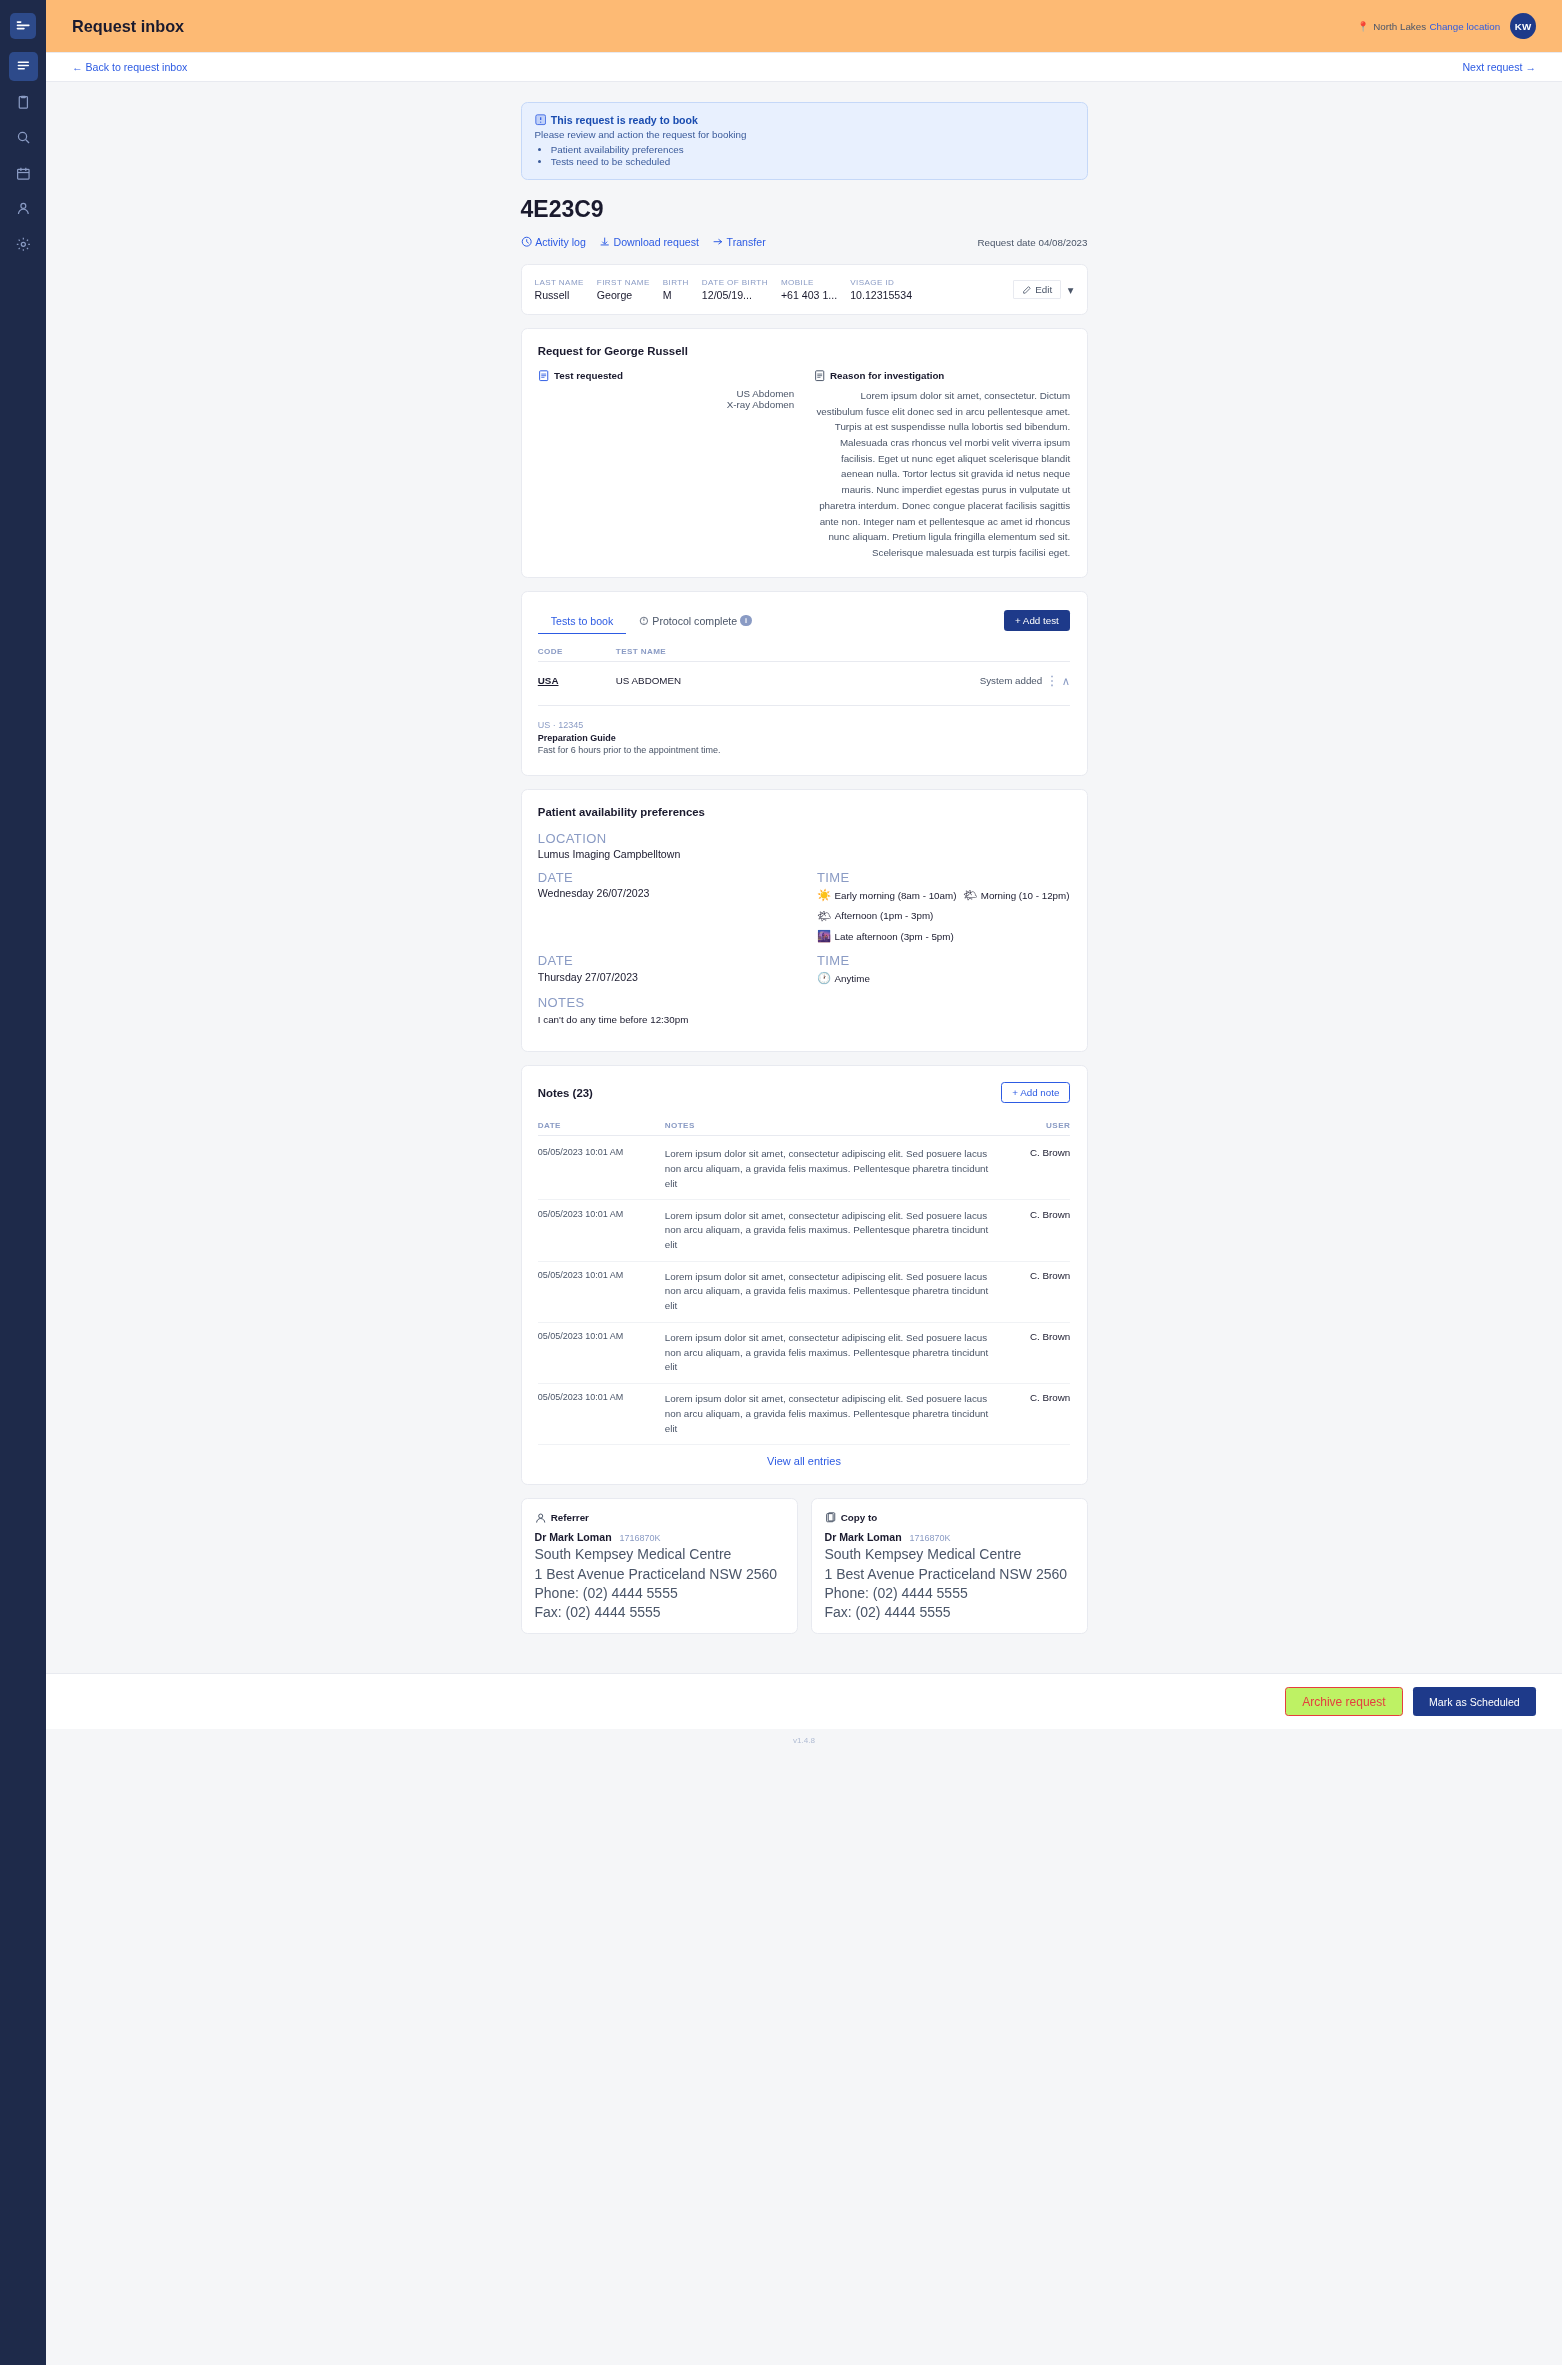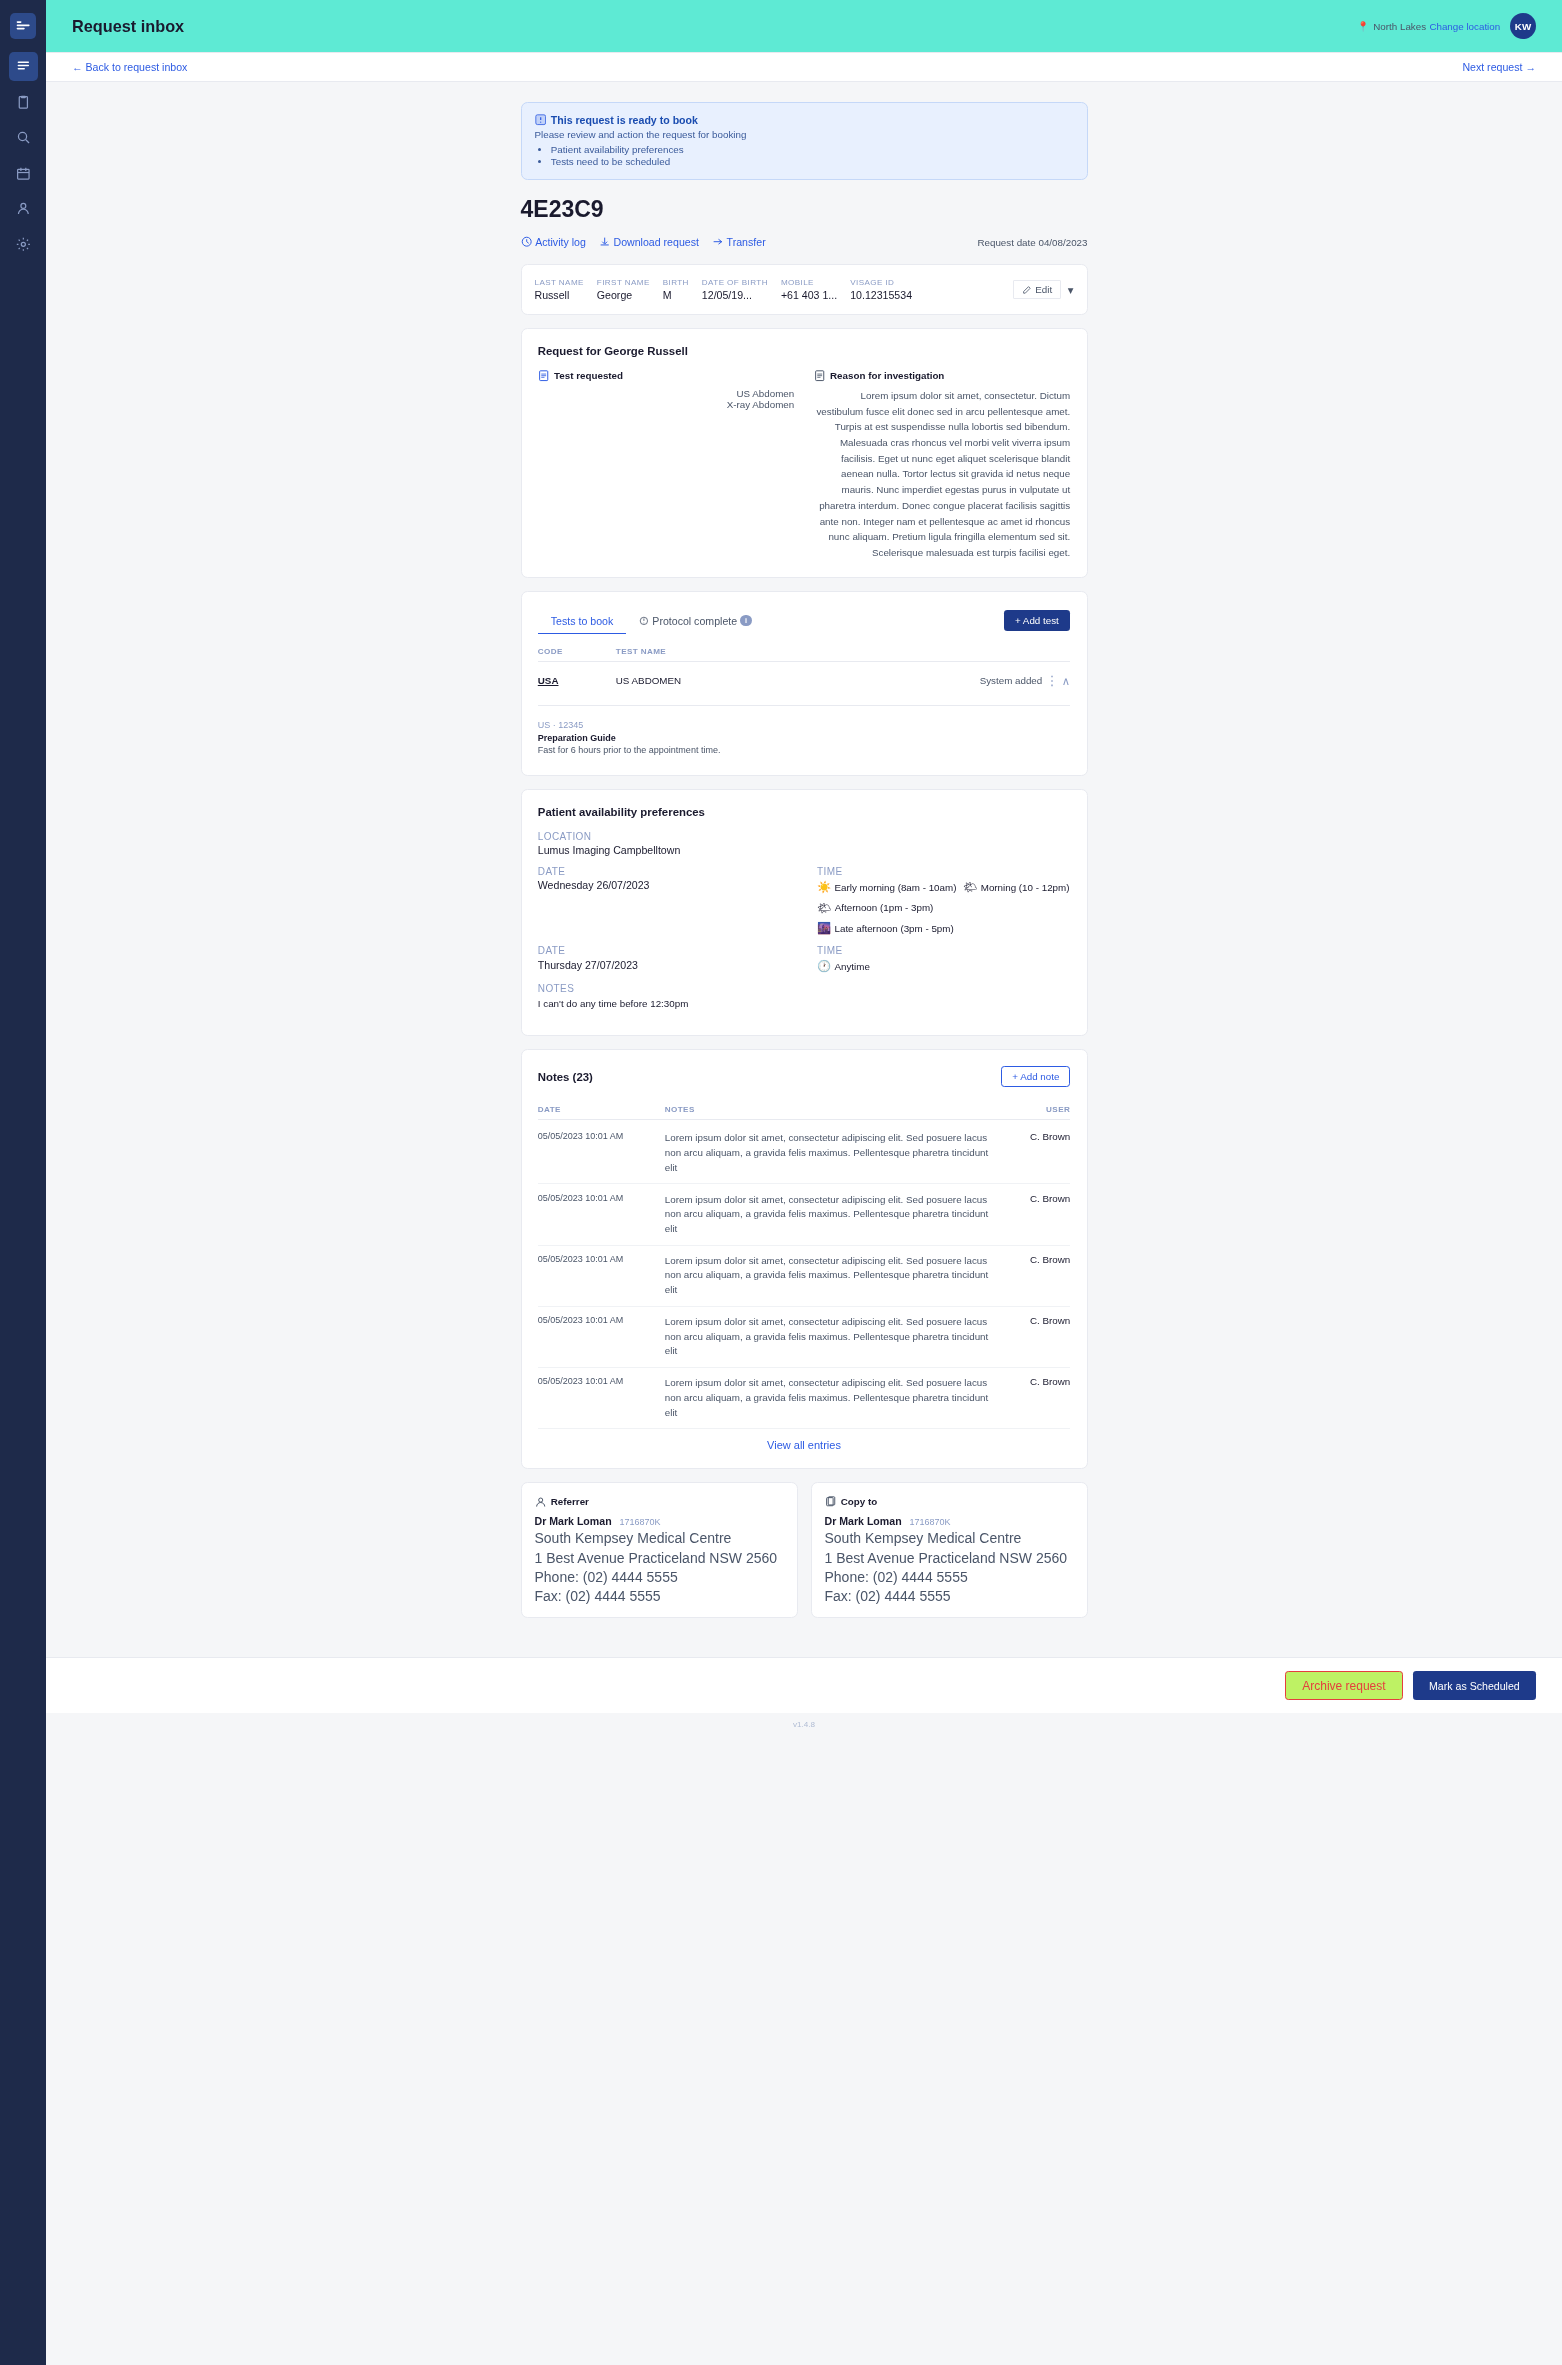--- a/index.html
+++ b/index.html
@@ -50,21 +50,21 @@
 
     
     .main-content {
       margin-left: 46px;
       flex: 1;
       padding: 0;
     }
 
     
     .page-header {
-      background: #5eead4;
+      background: #fdba74;
       padding: 13px 26px;
       display: flex;
       align-items: center;
       justify-content: space-between;
       border-bottom: 0.8px solid #e8eaf0;
     }
     .page-title { font-size: 16.3px; font-weight: 600; color: #1a1a2e; }
     .header-right { display: flex; align-items: center; gap: 9.8px; }
     .location-info { display: flex; align-items: center; gap: 3.3px; font-size: 9.8px; color: #4a5568; }
     .location-pin { color: #2d5be3; }
@@ -204,21 +204,21 @@
     .test-code { width: 65px; font-size: 9.8px; font-weight: 600; color: #1a1a2e; text-decoration: underline; }
     .test-name { flex: 1; font-size: 9.8px; color: #1a1a2e; font-weight: 500; }
     .test-action { width: 98px; font-size: 9.8px; color: #4a5568; text-align: right; display: flex; align-items: center; gap: 3.3px; justify-content: flex-end; }
     .test-sub-code { font-size: 9px; color: #8a9bc4; margin-bottom: 3.3px; }
     .prep-guide { font-size: 9px; }
     .prep-guide-title { font-weight: 600; color: #1a1a2e; margin-bottom: 1.6px; }
     .prep-guide-text { color: #4a5568; }
 
     
     .avail-section { margin-bottom: 9.8px; }
-    .avail-label { font-size: 10px; color: #8a9bc4; text-transform: uppercase; letter-spacing: 0.4px; margin-bottom: 2.4px; }
+    .avail-label { font-size: 13px; color: #8a9bc4; text-transform: uppercase; letter-spacing: 0.4px; margin-bottom: 2.4px; }
     .avail-value { font-size: 10.6px; color: #1a1a2e; font-weight: 500; }
     .avail-row { display: flex; gap: 26px; margin-bottom: 9.8px; }
     .avail-col { flex: 1; }
     .time-slots { display: flex; flex-wrap: wrap; gap: 6.5px; margin-top: 3.3px; }
     .time-slot { display: flex; align-items: center; gap: 3.3px; font-size: 9.8px; color: #1a1a2e; }
     .time-icon { font-size: 11.4px; }
     .notes-text { font-size: 9.8px; color: #1a1a2e; margin-top: 3.3px; }
 
     
     .notes-header { display: flex; align-items: center; justify-content: space-between; margin-bottom: 13px; }

